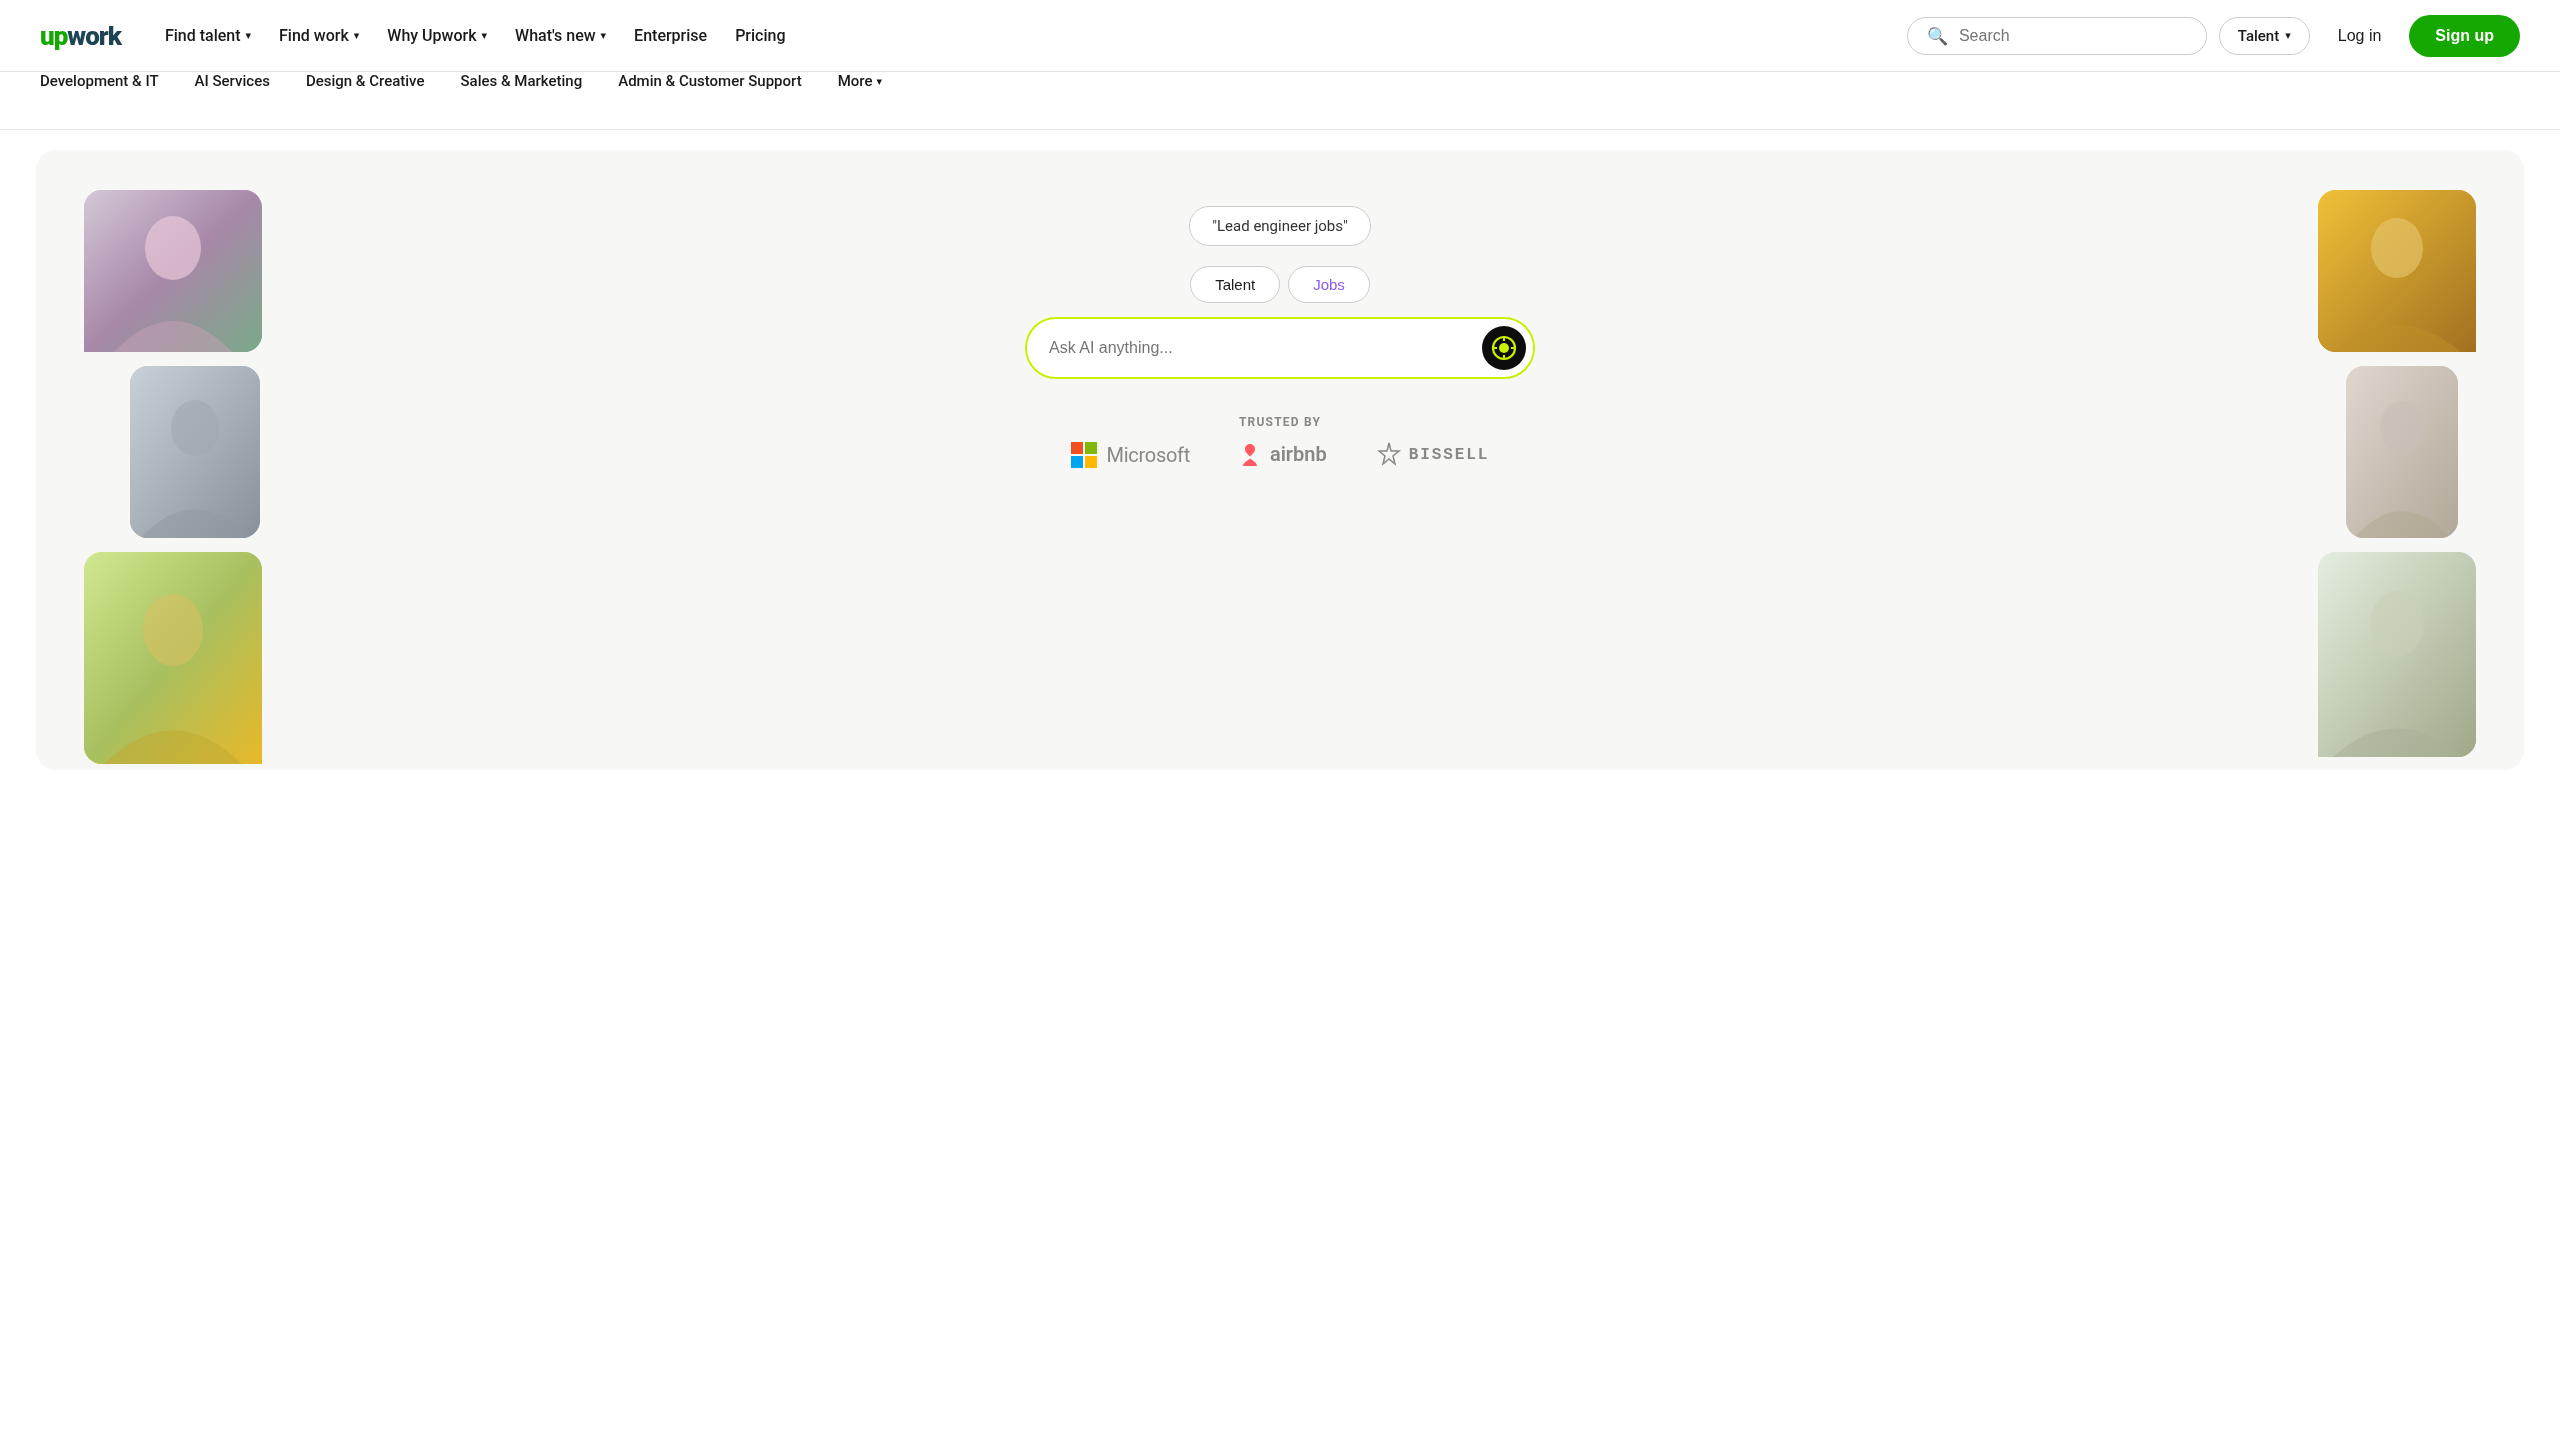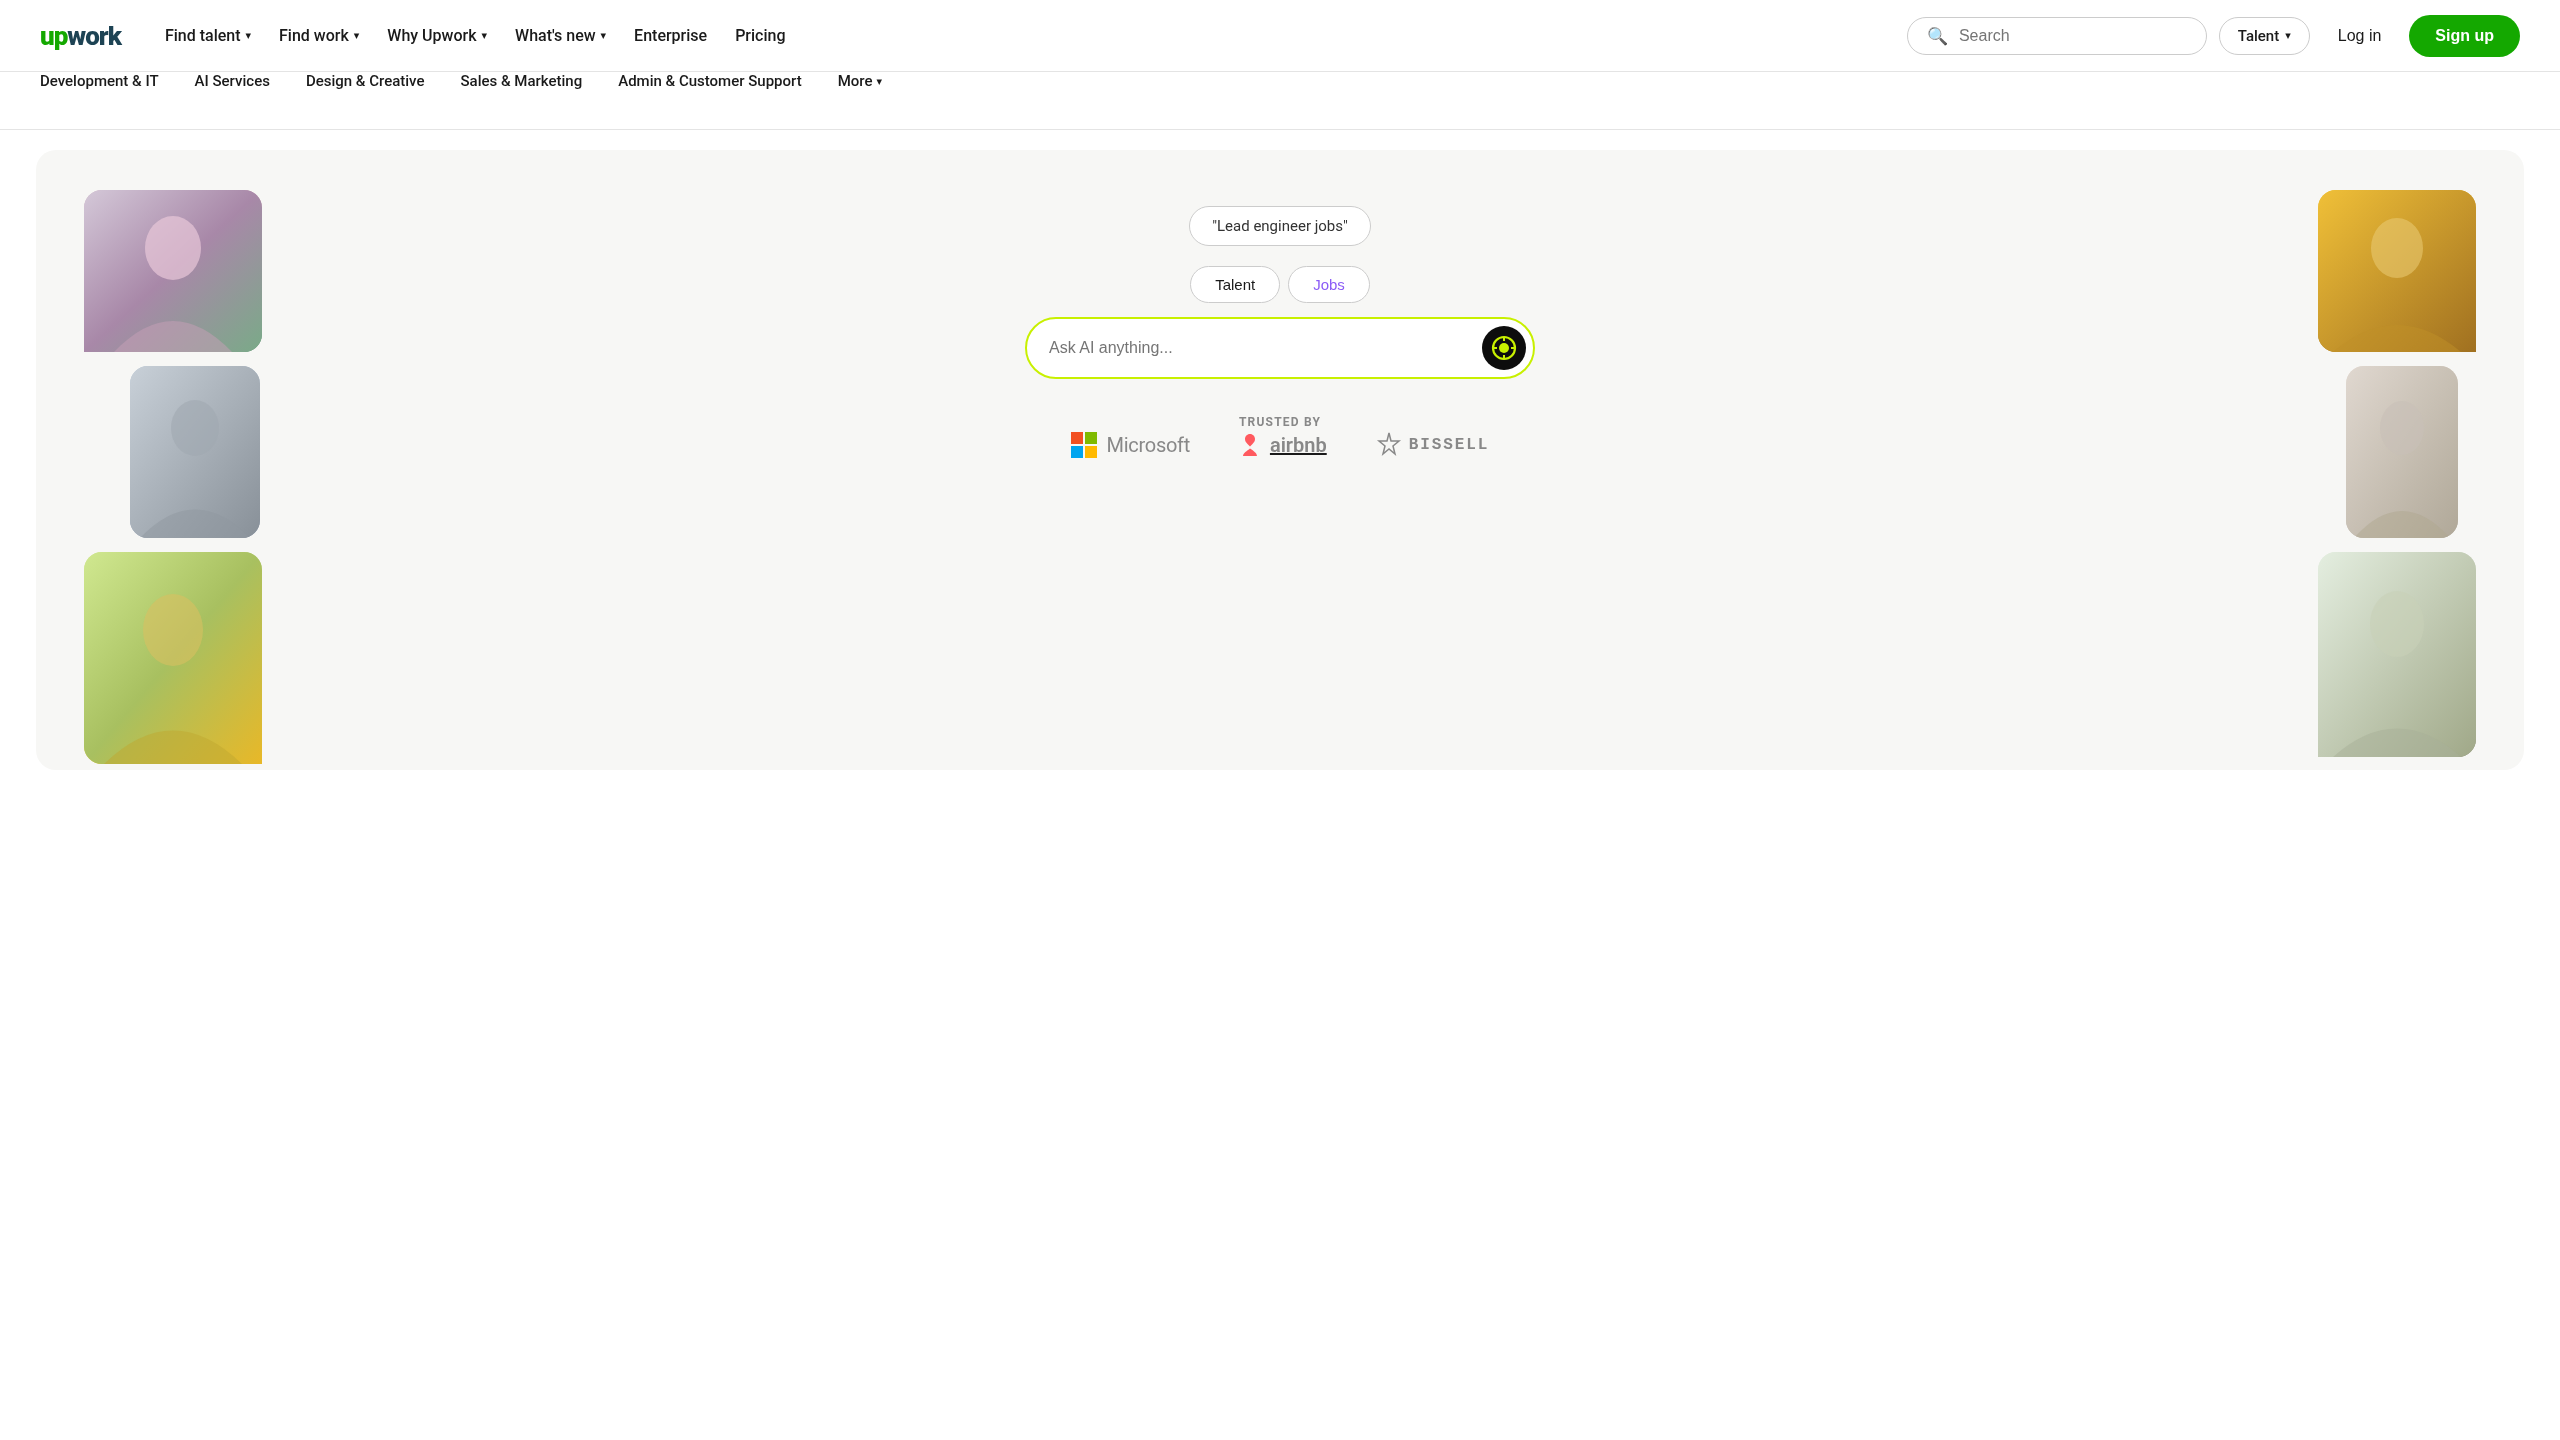--- a/index.html
+++ b/index.html
@@ -201,34 +201,34 @@
           <line x1="13" y1="2" x2="13" y2="6" stroke="#c8f000" stroke-width="2"></line>
           <line x1="13" y1="20" x2="13" y2="24" stroke="#c8f000" stroke-width="2"></line>
           <line x1="2" y1="13" x2="6" y2="13" stroke="#c8f000" stroke-width="2"></line>
           <line x1="20" y1="13" x2="24" y2="13" stroke="#c8f000" stroke-width="2"></line>
         </svg>
       </button>
     </div>
 
     
     <div>
-      <div style="font-size:12px;font-weight:700;letter-spacing:0.1em;color:#888;margin-bottom:2px;">TRUSTED BY</div>
+      <div style="font-size:12px;font-weight:700;letter-spacing:0.1em;color:#888;margin-bottom:12px;">TRUSTED BY</div>
       <div style="display:flex;align-items:center;justify-content:center;gap:48px;">
 
         <div style="display:flex;align-items:center;gap:10px;">
           <div style="display:grid;grid-template-columns:1fr 1fr;gap:2px;width:26px;height:26px;">
             <div style="background:#f25022;width:12px;height:12px;"></div>
             <div style="background:#7fba00;width:12px;height:12px;"></div>
             <div style="background:#00a4ef;width:12px;height:12px;"></div>
             <div style="background:#ffb900;width:12px;height:12px;"></div>
           </div>
           <span style="font-size:20px;font-weight:400;color:#888;letter-spacing:-0.3px;">Microsoft</span>
         </div>
 
-        <div style="display:flex;align-items:center;gap:8px;text-decoration:underline;">
+        <div style="display:flex;align-items:flex-start;gap:8px;">
           <svg width="24" height="26" viewBox="0 0 24 26" xmlns="http://www.w3.org/2000/svg">
             <path d="M12 2C9 2 7 4.5 7 7c0 2 1 3.5 2.5 5L12 14.5l2.5-2.5C16 10.5 17 9 17 7c0-2.5-2-5-5-5zm0 14.5C9 19 5 21 5 24h14c0-3-4-5.5-7-7.5z" fill="#ff5a5f"></path>
           </svg>
           <span style="font-size:20px;font-weight:600;color:#888;">airbnb</span>
         </div>
 
         <div style="display:flex;align-items:center;gap:6px;font-family:Liberation Mono, monospace;">
           <svg width="28" height="28" viewBox="0 0 28 28" xmlns="http://www.w3.org/2000/svg">
             <polygon points="14,2 16,10 24,10 18,15 20,23 14,18 8,23 10,15 4,10 12,10" fill="none" stroke="#888" stroke-width="1.5"></polygon>
           </svg>

